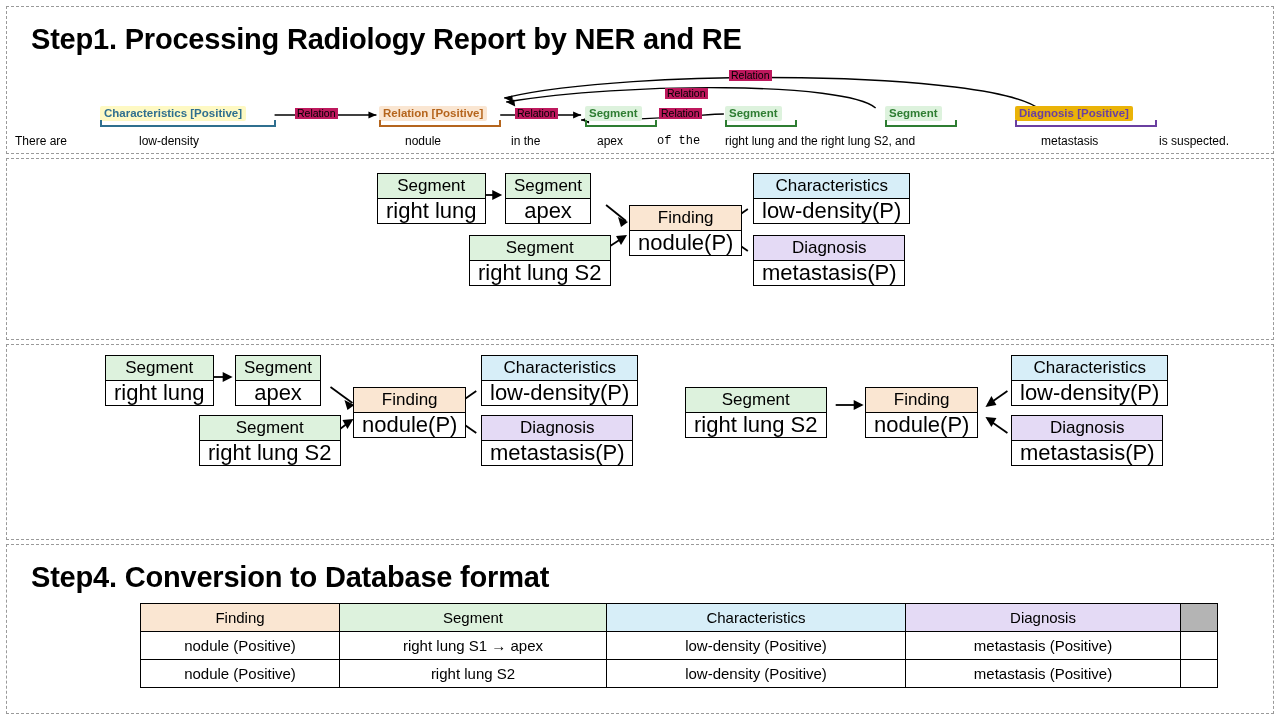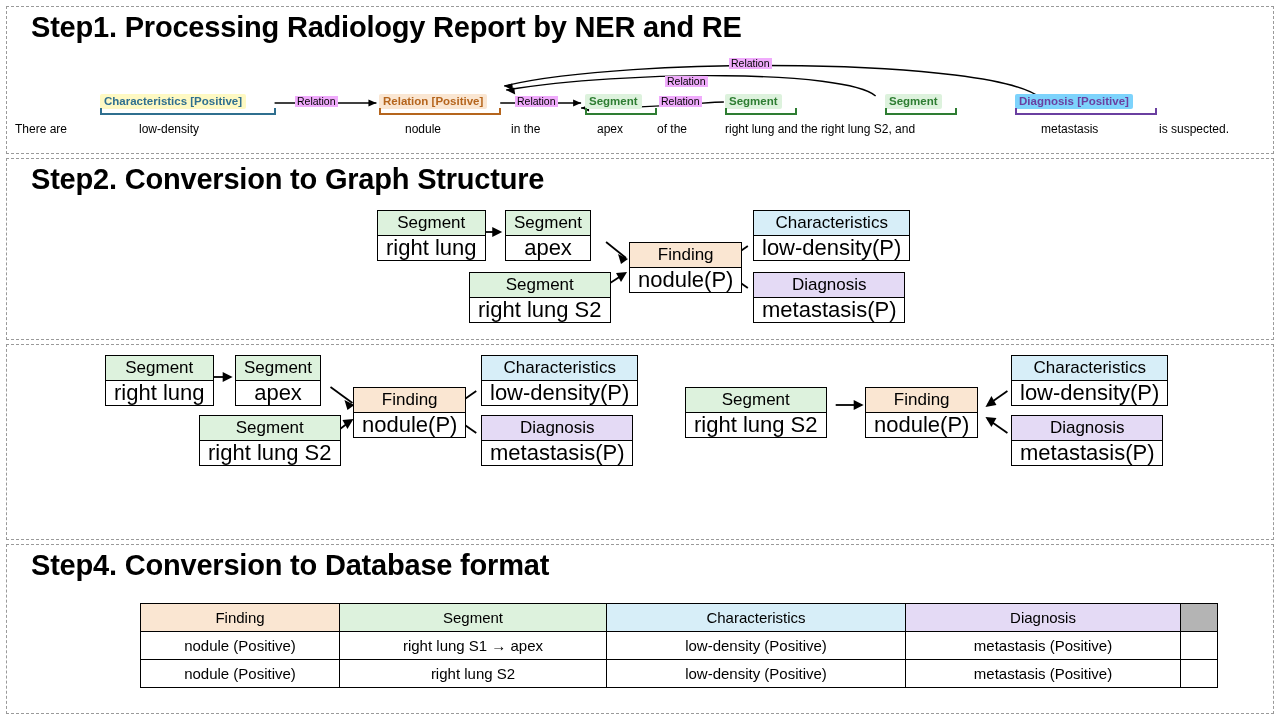--- a/index.html
+++ b/index.html
@@ -28,21 +28,21 @@
     box-sizing: border-box;
   }
   #panel1 { top: 6px;   height: 148px; }
   #panel2 { top: 158px; height: 182px; }
   #panel3 { top: 344px; height: 196px; }
   #panel4 { top: 544px; height: 170px; }
 
   .step-title {
     font-size: 29px;
     font-weight: bold;
-    margin: 4px 0 0 24px;
+    margin: 16px 0 0 24px;
     letter-spacing: -0.2px;
     white-space: nowrap;
   }
 
   
   .sentence-wrap {
     position: relative;
     margin-top: 6px;
     height: 92px;
   }
@@ -65,21 +65,21 @@
     position: absolute;
     height: 7px;
     border-left: 2px solid;
     border-right: 2px solid;
     border-bottom: 2px solid;
     box-sizing: border-box;
   }
   .rel-label {
     position: absolute;
     font-size: 10.5px;
-    background: #f0abfc;
+    background: #be185d;
     padding: 0 2px;
     white-space: nowrap;
     line-height: 11px;
   }
   svg.overlay {
     position: absolute;
     left: 0; top: 0;
     width: 100%; height: 100%;
     pointer-events: none;
   }
@@ -170,43 +170,42 @@
 
       <div class="ent-tag" style="left:578px; top:44px; color:#2e7d32; background:#ddf2dd;">Segment</div>
       <div class="bracket" style="left:578px; top:58px; width:72px; border-color:#2e7d32;"></div>
 
       <div class="ent-tag" style="left:718px; top:44px; color:#2e7d32; background:#ddf2dd;">Segment</div>
       <div class="bracket" style="left:718px; top:58px; width:72px; border-color:#2e7d32;"></div>
 
       <div class="ent-tag" style="left:878px; top:44px; color:#2e7d32; background:#ddf2dd;">Segment</div>
       <div class="bracket" style="left:878px; top:58px; width:72px; border-color:#2e7d32;"></div>
 
-      <div class="ent-tag" style="left:1008px; top:44px; color:#6a3fa0; background:#7dd3fc;">Diagnosis [Positive]</div>
+      <div class="ent-tag" style="left:1008px; top:44px; color:#6a3fa0; background:#eab308;">Diagnosis [Positive]</div>
       <div class="bracket" style="left:1008px; top:58px; width:142px; border-color:#6a3fa0;"></div>
 
       <div class="rel-label" style="left:288px; top:46px;">Relation</div>
       <div class="rel-label" style="left:508px; top:46px;">Relation</div>
       <div class="rel-label" style="left:652px; top:46px;">Relation</div>
       <div class="rel-label" style="left:658px; top:26px;">Relation</div>
       <div class="rel-label" style="left:722px; top:8px;">Relation</div>
 
       <div class="tok" style="left:8px;  top:72px;">There are</div>
       <div class="tok" style="left:132px;top:72px;">low-density</div>
       <div class="tok" style="left:398px;top:72px;">nodule</div>
       <div class="tok" style="left:504px;top:72px;">in the</div>
       <div class="tok" style="left:590px;top:72px;">apex</div>
-      <div class="tok" style="left:650px;top:72px;">of the</div>
+      <div class="tok" style="left:650px;top:72px;font-family:Liberation Mono, monospace;">of the</div>
       <div class="tok" style="left:718px;top:72px;">right lung and the right lung S2, and</div>
       <div class="tok" style="left:1034px;top:72px;">metastasis</div>
       <div class="tok" style="left:1152px;top:72px;">is suspected.</div>
     </div>
   </section>
 
   <section class="step-panel" id="panel2">
-    <div class="step-title">Step2. Conversion to Graph Structure</div>
 
     <div style="position:relative; height:130px;">
       <svg class="overlay" viewBox="0 0 1268 130" preserveAspectRatio="none">
         <line x1="466" y1="36" x2="494" y2="36" stroke="#000" stroke-width="1.8"></line>
         <polygon points="496,36 486,31 486,41" fill="#000"></polygon>
 
         <line x1="600" y1="46" x2="620" y2="62" stroke="#000" stroke-width="1.8"></line>
         <polygon points="622,63 612,58 615,68" fill="#000"></polygon>
 
         <line x1="584" y1="100" x2="618" y2="78" stroke="#000" stroke-width="1.8"></line>

